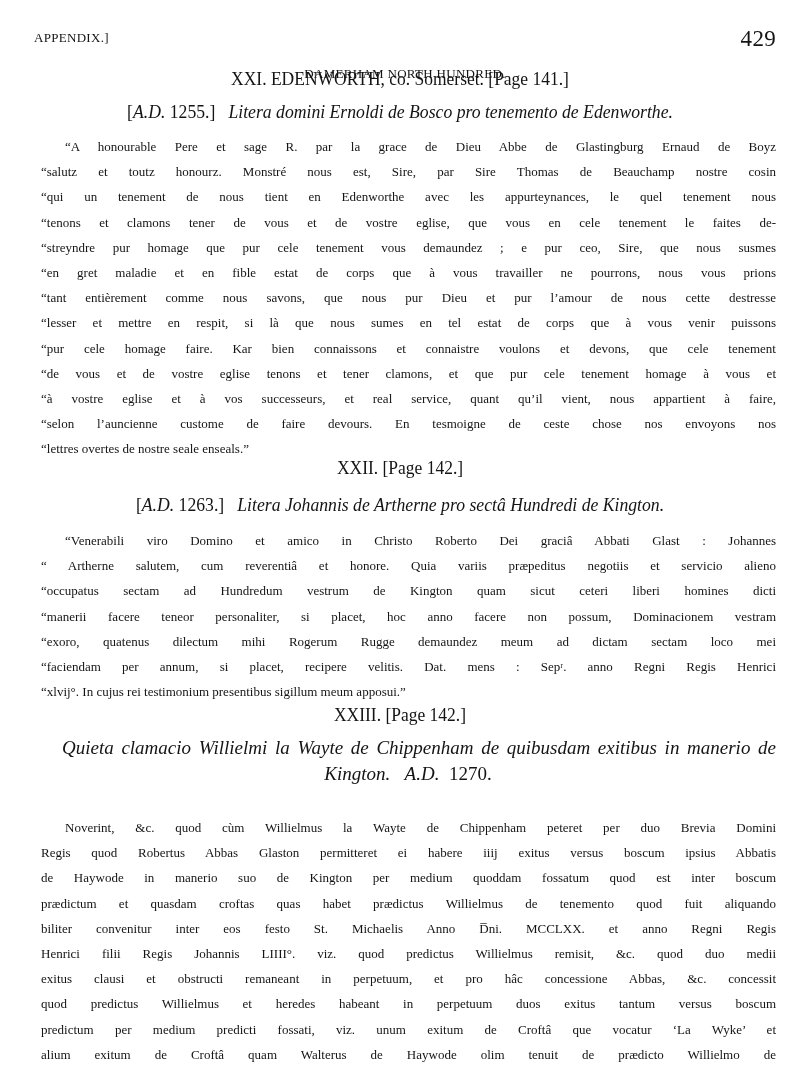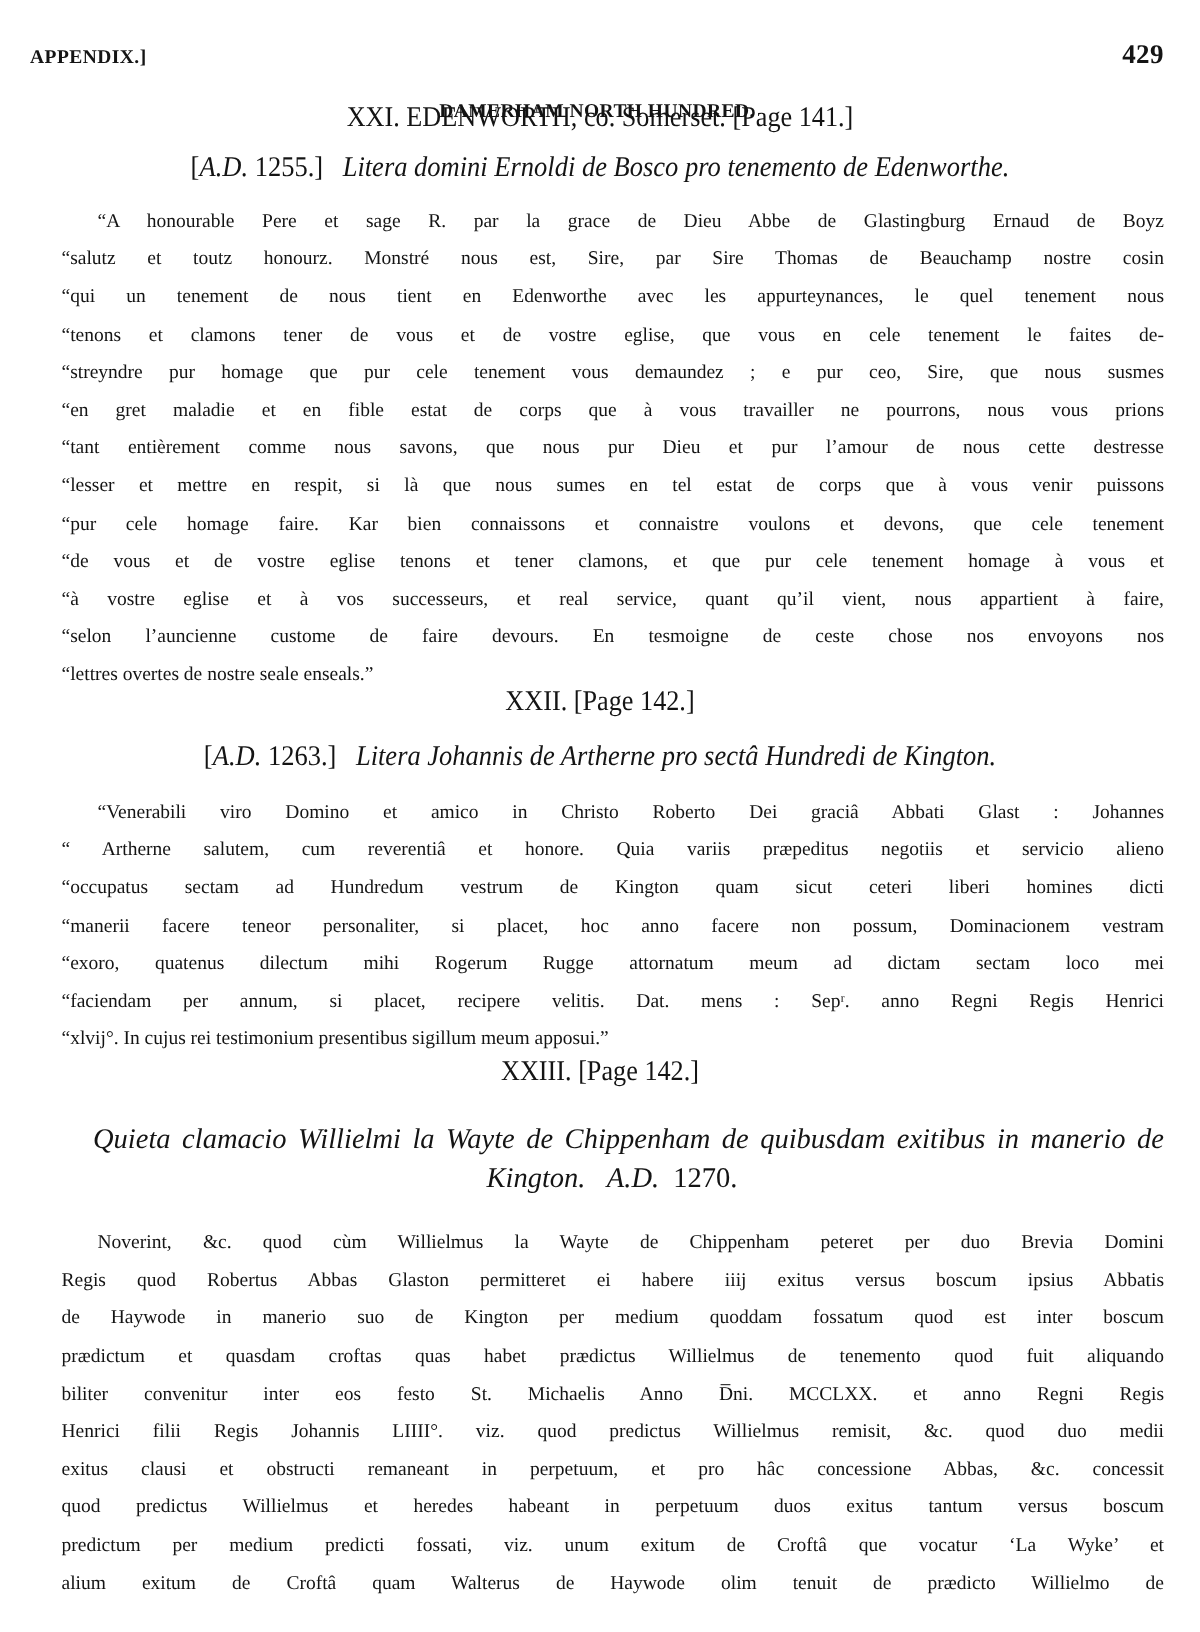--- a/index.html
+++ b/index.html
@@ -3,46 +3,46 @@
 <meta charset="utf-8">
 <style>
   html, body { margin: 0; padding: 0; background: #ffffff; }
   body {
     width: 800px; height: 1088px; overflow: hidden;
     font-family: "Liberation Serif", "DejaVu Serif", serif;
     color: #141414;
   }
   .page { position: relative; width: 800px; height: 1088px; }
   .running-head {
-    position: absolute; top: 28px; left: 20px; right: 24px;
-    height: 20px; font-size: 13px; letter-spacing: 0.3px; font-weight: bold;
+    position: absolute; top: 28px; left: 34px; right: 24px;
+    height: 20px; font-size: 13px; letter-spacing: 0.3px;
   }
   .rh-left { position: absolute; left: 0; top: 2px; font-variant: small-caps; font-size: 13px; }
   .rh-center { position: absolute; left: 0; right: 0; top: 2px; text-align: center; font-size: 13px; margin-top: 36px; }
-  .rh-right { position: absolute; right: 0; top: -2px; font-size: 18px; }
+  .rh-right { position: absolute; right: 0; top: -2px; font-size: 23px; }
   .heading {
     position: absolute; left: 0; right: 0; text-align: center; font-size: 19px;
     transform: scaleX(0.92);
   }
   .subhead {
     position: absolute; left: 0; right: 0; text-align: center; font-size: 19px;
     transform: scaleX(0.93);
   }
   .subhead .date { font-style: normal; }
   .subhead .date i { font-style: italic; }
   .subhead .title { font-style: italic; margin-left: 14px; }
   .lines { position: absolute; left: 41px; right: 24px; }
   .line {
     height: 25.2px; line-height: 25.2px; font-size: 13px; white-space: nowrap;
     text-align: justify; text-align-last: justify; overflow: hidden;
   }
   .line.last { text-align-last: left; }
   .line.indent { padding-left: 24px; }
   .italic-block {
-    position: absolute; left: 40px; right: 24px; font-style: italic; font-size: 19px; margin-top: 12px;
+    position: absolute; left: 40px; right: 24px; font-style: italic; font-size: 19px;
   }
   .italic-block .l1 { text-align: justify; text-align-last: justify; padding-left: 22px; height: 26px; line-height: 26px; }
   .italic-block .l2 { text-align: center; height: 26px; line-height: 26px; }
   .italic-block .l2 .yr { font-style: normal; }
 </style>
 </head>
 <body>
 
 <div class="page">
 
@@ -74,21 +74,21 @@
 
   <div class="heading" style="top:457px;">XXII.   [Page 142.]</div>
   <div class="subhead" style="top:494px;">
     <span class="date"><span>[</span><i>A.D.</i><span> 1263.]</span></span><span class="title">Litera Johannis de Artherne pro sectâ Hundredi de Kington.</span>
   </div>
   <div class="lines" style="top:528px;">
     <div class="line indent">“Venerabili viro Domino et amico in Christo Roberto Dei graciâ Abbati Glast : Johannes</div>
     <div class="line">“ Artherne salutem, cum reverentiâ et honore.   Quia variis præpeditus negotiis et servicio alieno</div>
     <div class="line">“occupatus sectam ad Hundredum vestrum de Kington quam sicut ceteri liberi homines dicti</div>
     <div class="line">“manerii facere teneor personaliter, si placet, hoc anno facere non possum, Dominacionem vestram</div>
-    <div class="line">“exoro, quatenus dilectum mihi Rogerum Rugge attornatum meum ad dictam sectam loco mei</div>
+    <div class="line">“exoro, quatenus dilectum mihi Rogerum Rugge demaundez meum ad dictam sectam loco mei</div>
     <div class="line">“faciendam per annum, si placet, recipere velitis. Dat. mens : Sepʳ. anno Regni Regis Henrici</div>
     <div class="line last">“xlvij°.   In cujus rei testimonium presentibus sigillum meum apposui.”</div>
   </div>
 
   <div class="heading" style="top:704px;">XXIII.   [Page 142.]</div>
   <div class="italic-block" style="top:735px;">
     <div class="l1">Quieta clamacio Willielmi la Wayte de Chippenham de quibusdam exitibus in manerio de</div>
     <div class="l2">
       <span>Kington.</span>&nbsp;&nbsp;&nbsp;<span>A.D.</span>&nbsp;&nbsp;<span class="yr">1270.</span>
     </div>

